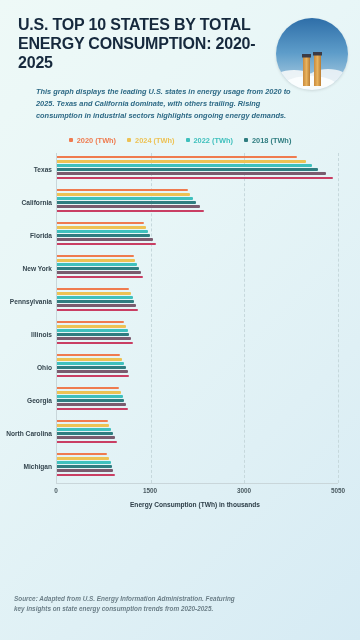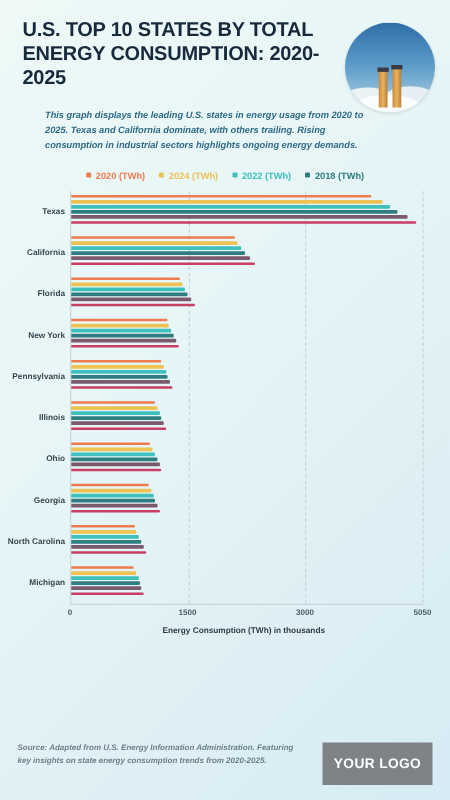--- a/index.html
+++ b/index.html
@@ -208,16 +208,13 @@
       <div class="xtick" style="left: 0%;">0</div>
       <div class="xtick" style="left: 33.3333%;">1500</div>
       <div class="xtick" style="left: 66.6667%;">3000</div>
       <div class="xtick" style="left: 100%;">5050</div>
     </div>
   <div class="axis-title">Energy Consumption (TWh) in thousands</div>
 </div>
 
 <div class="footer">
   <div class="source">Source: Adapted from U.S. Energy Information Administration. Featuring key insights on state energy consumption trends from 2020-2025.</div>
-  <div class="logo-box">
-    <span class="logo-text">YOUR LOGO</span>
-  </div>
 </div>
 
 </body></html>

